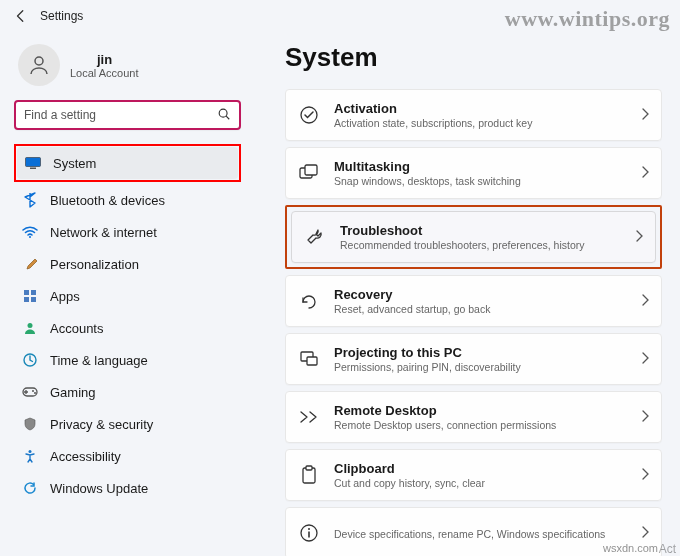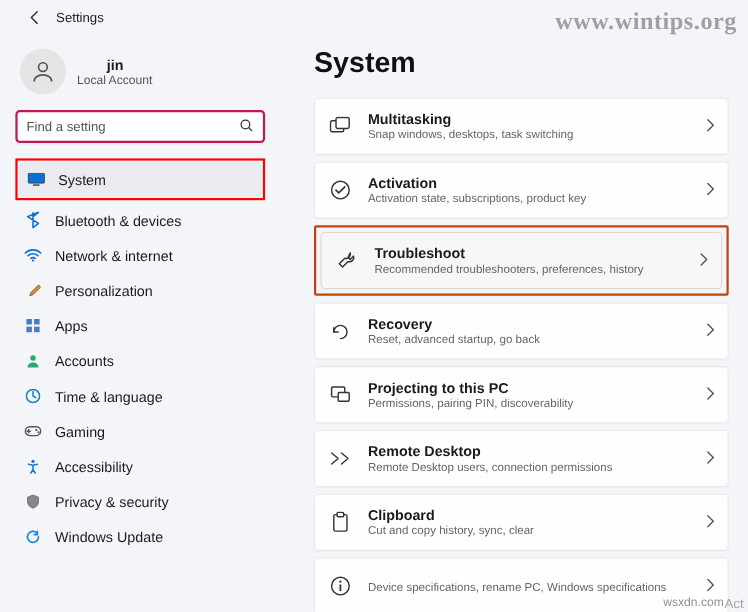--- a/index.html
+++ b/index.html
@@ -12,21 +12,20 @@
     position: relative;
     font-size: 13px;
     color: #1a1a1a;
   }
   .topbar {
     display: flex;
     align-items: center;
     gap: 10px;
     padding: 8px 12px;
     height: 32px;
-    margin-left: 11px;
   }
   .back-btn {
     width: 18px; height: 18px;
     display: flex; align-items: center; justify-content: center;
     cursor: pointer;
     color: #333;
   }
   .settings-title {
     font-size: 12px;
     color: #222;
@@ -273,78 +272,78 @@
               <rect x="1" y="2" width="14" height="8" rx="4" fill="none" stroke="#555" stroke-width="1.3"></rect>
               <circle cx="11" cy="5" r="1" fill="#555"></circle>
               <circle cx="13" cy="7" r="1" fill="#555"></circle>
               <path d="M4 4v4M2 6h4" stroke="#555" stroke-width="1.3"></path>
             </svg>
         </span>
         <span>Gaming</span>
       </li>
       <li class="nav-item">
         <span class="ni-icon">
+          <svg width="12" height="14" viewBox="0 0 12 14">
+              <path d="M6 1l5 2v4c0 3-2 5-5 6-3-1-5-3-5-6V3z" fill="#888" stroke="#555" stroke-width="0.6"></path>
+            </svg>
+        </span>
+        <span>Privacy &amp; security</span>
+      </li>
+      <li class="nav-item">
+        <span class="ni-icon">
           <svg width="14" height="14" viewBox="0 0 14 14">
               <circle cx="7" cy="2.5" r="1.5" fill="#1a77c9"></circle>
               <path d="M3 5l4 1 4-1M7 6v4M5 13l2-3 2 3" stroke="#1a77c9" stroke-width="1.4" fill="none" stroke-linecap="round"></path>
             </svg>
         </span>
         <span>Accessibility</span>
       </li>
       <li class="nav-item">
         <span class="ni-icon">
-          <svg width="12" height="14" viewBox="0 0 12 14">
-              <path d="M6 1l5 2v4c0 3-2 5-5 6-3-1-5-3-5-6V3z" fill="#888" stroke="#555" stroke-width="0.6"></path>
-            </svg>
-        </span>
-        <span>Privacy &amp; security</span>
-      </li>
-      <li class="nav-item">
-        <span class="ni-icon">
           <svg width="14" height="14" viewBox="0 0 14 14">
               <path d="M12 7a5 5 0 11-1.5-3.5" stroke="#1a88d0" stroke-width="1.5" fill="none" stroke-linecap="round"></path>
               <path d="M11 2v3h-3" stroke="#1a88d0" stroke-width="1.5" fill="none" stroke-linecap="round"></path>
             </svg>
         </span>
         <span>Windows Update</span>
       </li>
     </ul>
   </aside>
 
   <main class="main">
     <h1 class="main-heading">System</h1>
 
     <div class="cards">
+
+      <div class="card">
+        <span class="c-icon">
+          <svg width="20" height="20" viewBox="0 0 20 20">
+              <circle cx="10" cy="10" r="8" fill="none" stroke="#333" stroke-width="1.3"></circle>
+              <path d="M6 10l2.5 2.5L14 7" stroke="#333" stroke-width="1.5" fill="none" stroke-linecap="round"></path>
+            </svg>
+        </span>
+        <div class="c-text">
+          <div class="c-title">Activation</div>
+          <div class="c-sub">Activation state, subscriptions, product key</div>
+        </div>
+        <span class="chevron"><svg width="8" height="12" viewBox="0 0 8 12">
+              <path d="M2 1l5 5-5 5" stroke="#555" stroke-width="1.3" fill="none" stroke-linecap="round"></path>
+            </svg></span>
+      </div>
 
       <div class="card">
         <span class="c-icon">
           <svg width="20" height="18" viewBox="0 0 20 18">
               <rect x="1" y="4" width="12" height="10" rx="1.5" fill="none" stroke="#333" stroke-width="1.3"></rect>
               <rect x="6" y="1" width="12" height="10" rx="1.5" fill="#fff" stroke="#333" stroke-width="1.3"></rect>
             </svg>
         </span>
         <div class="c-text">
           <div class="c-title">Multitasking</div>
           <div class="c-sub">Snap windows, desktops, task switching</div>
-        </div>
-        <span class="chevron"><svg width="8" height="12" viewBox="0 0 8 12">
-              <path d="M2 1l5 5-5 5" stroke="#555" stroke-width="1.3" fill="none" stroke-linecap="round"></path>
-            </svg></span>
-      </div>
-
-      <div class="card">
-        <span class="c-icon">
-          <svg width="20" height="20" viewBox="0 0 20 20">
-              <circle cx="10" cy="10" r="8" fill="none" stroke="#333" stroke-width="1.3"></circle>
-              <path d="M6 10l2.5 2.5L14 7" stroke="#333" stroke-width="1.5" fill="none" stroke-linecap="round"></path>
-            </svg>
-        </span>
-        <div class="c-text">
-          <div class="c-title">Activation</div>
-          <div class="c-sub">Activation state, subscriptions, product key</div>
         </div>
         <span class="chevron"><svg width="8" height="12" viewBox="0 0 8 12">
               <path d="M2 1l5 5-5 5" stroke="#555" stroke-width="1.3" fill="none" stroke-linecap="round"></path>
             </svg></span>
       </div>
 
       <div class="highlight-trouble">
         <div class="card">
           <span class="c-icon">
             <svg width="20" height="20" viewBox="0 0 20 20">

